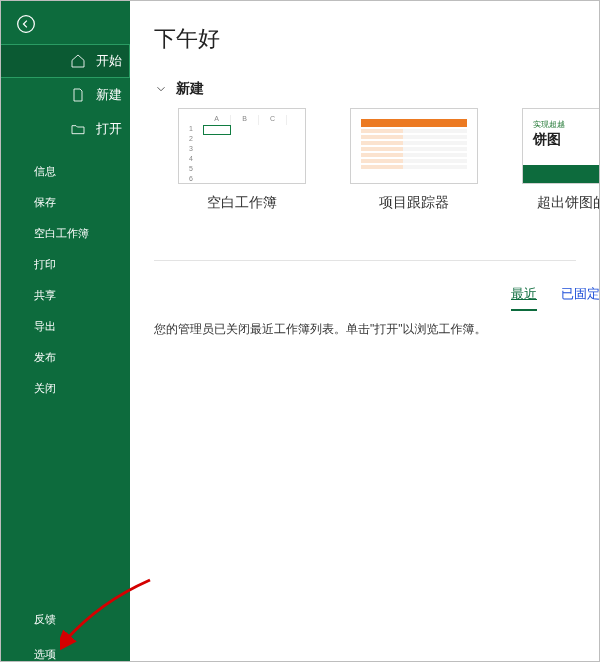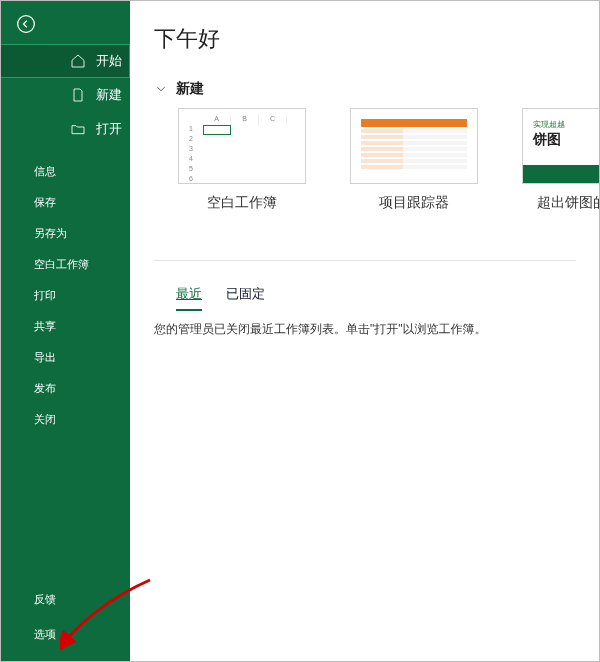--- a/index.html
+++ b/index.html
@@ -31,22 +31,22 @@
     
     .thumb2 .hdr { position:absolute; top:10px; left:10px; right:10px; height:8px; background:#ec7a22; }
     .thumb2 .rows { position:absolute; top:20px; left:10px; right:10px; }
     .thumb2 .rows div { height:4px; margin-bottom:2px; background:linear-gradient(90deg,#fbe3cf 0 40%,#f5f5f5 40%); }
     
     .thumb3 { border:1px solid #d0d0d0; }
     .thumb3 .top { position:absolute; top:10px; left:10px; font-size:8px; color:#2a7d3c; }
     .thumb3 .big { position:absolute; top:22px; left:10px; font-size:14px; font-weight:bold; color:#222; }
     .thumb3 .band { position:absolute; bottom:0; left:0; right:0; height:18px; background:#0d6b3d; }
     .divider { margin:48px 24px 0 0; border-top:1px solid #e3e3e3; }
-    .tabs { display:flex; gap:24px; margin:24px 0 10px 22px; }
-    .tab { font-size:13px; color:#0f172a; padding-bottom:6px; cursor:pointer; }
+    .tabs { display:flex; gap:24px; margin:24px 0 10px 12px;justify-content:flex-end; }
+    .tab { font-size:13px; color:#1d4ed8; padding-bottom:6px; cursor:pointer; }
     .tab.active { color:#0d6b3d; border-bottom:2px solid #0d6b3d; text-decoration:underline; }
     .msg { font-size:12px; color:#333; margin-left:0; }
     .arrow { position:absolute; left:60px; bottom:10px; pointer-events:none; }
     .outer-border { position:absolute; inset:0; border:1px solid #bdbdbd; pointer-events:none; }
   </style>
 </head>
 <body>
 
 <div class="sidebar">
   <div class="back-btn">
@@ -75,30 +75,29 @@
     <span class="ico">
         <svg viewBox="0 0 24 24">
           <path d="M3 7h6l2 2h10v10H3z"></path>
         </svg>
       </span>
     <span>打开</span>
   </div>
   <div style="height:10px"></div>
   <div class="sidebar-item-text">信息</div>
   <div class="sidebar-item-text">保存</div>
-  <div class="sidebar-item-text">另存为</div>
   <div class="sidebar-item-text disabled">空白工作簿</div>
   <div class="sidebar-item-text">打印</div>
   <div class="sidebar-item-text">共享</div>
   <div class="sidebar-item-text">导出</div>
   <div class="sidebar-item-text">发布</div>
   <div class="sidebar-item-text">关闭</div>
   <div class="sidebar-spacer"></div>
   <div class="sidebar-item-text">反馈</div>
-  <div class="sidebar-item-text highlight" style="padding-top:12px;padding-bottom:20px">选项</div>
+  <div class="sidebar-item-text highlight" style="padding-top:12px;padding-bottom:0">选项</div>
 </div>
 
 <div class="main">
   <div class="greeting">下午好</div>
 
   <div class="section-row">
     <svg viewBox="0 0 24 24">
         <path d="M6 9l6 6 6-6"></path>
       </svg>
     <span class="section-title">新建</span>

